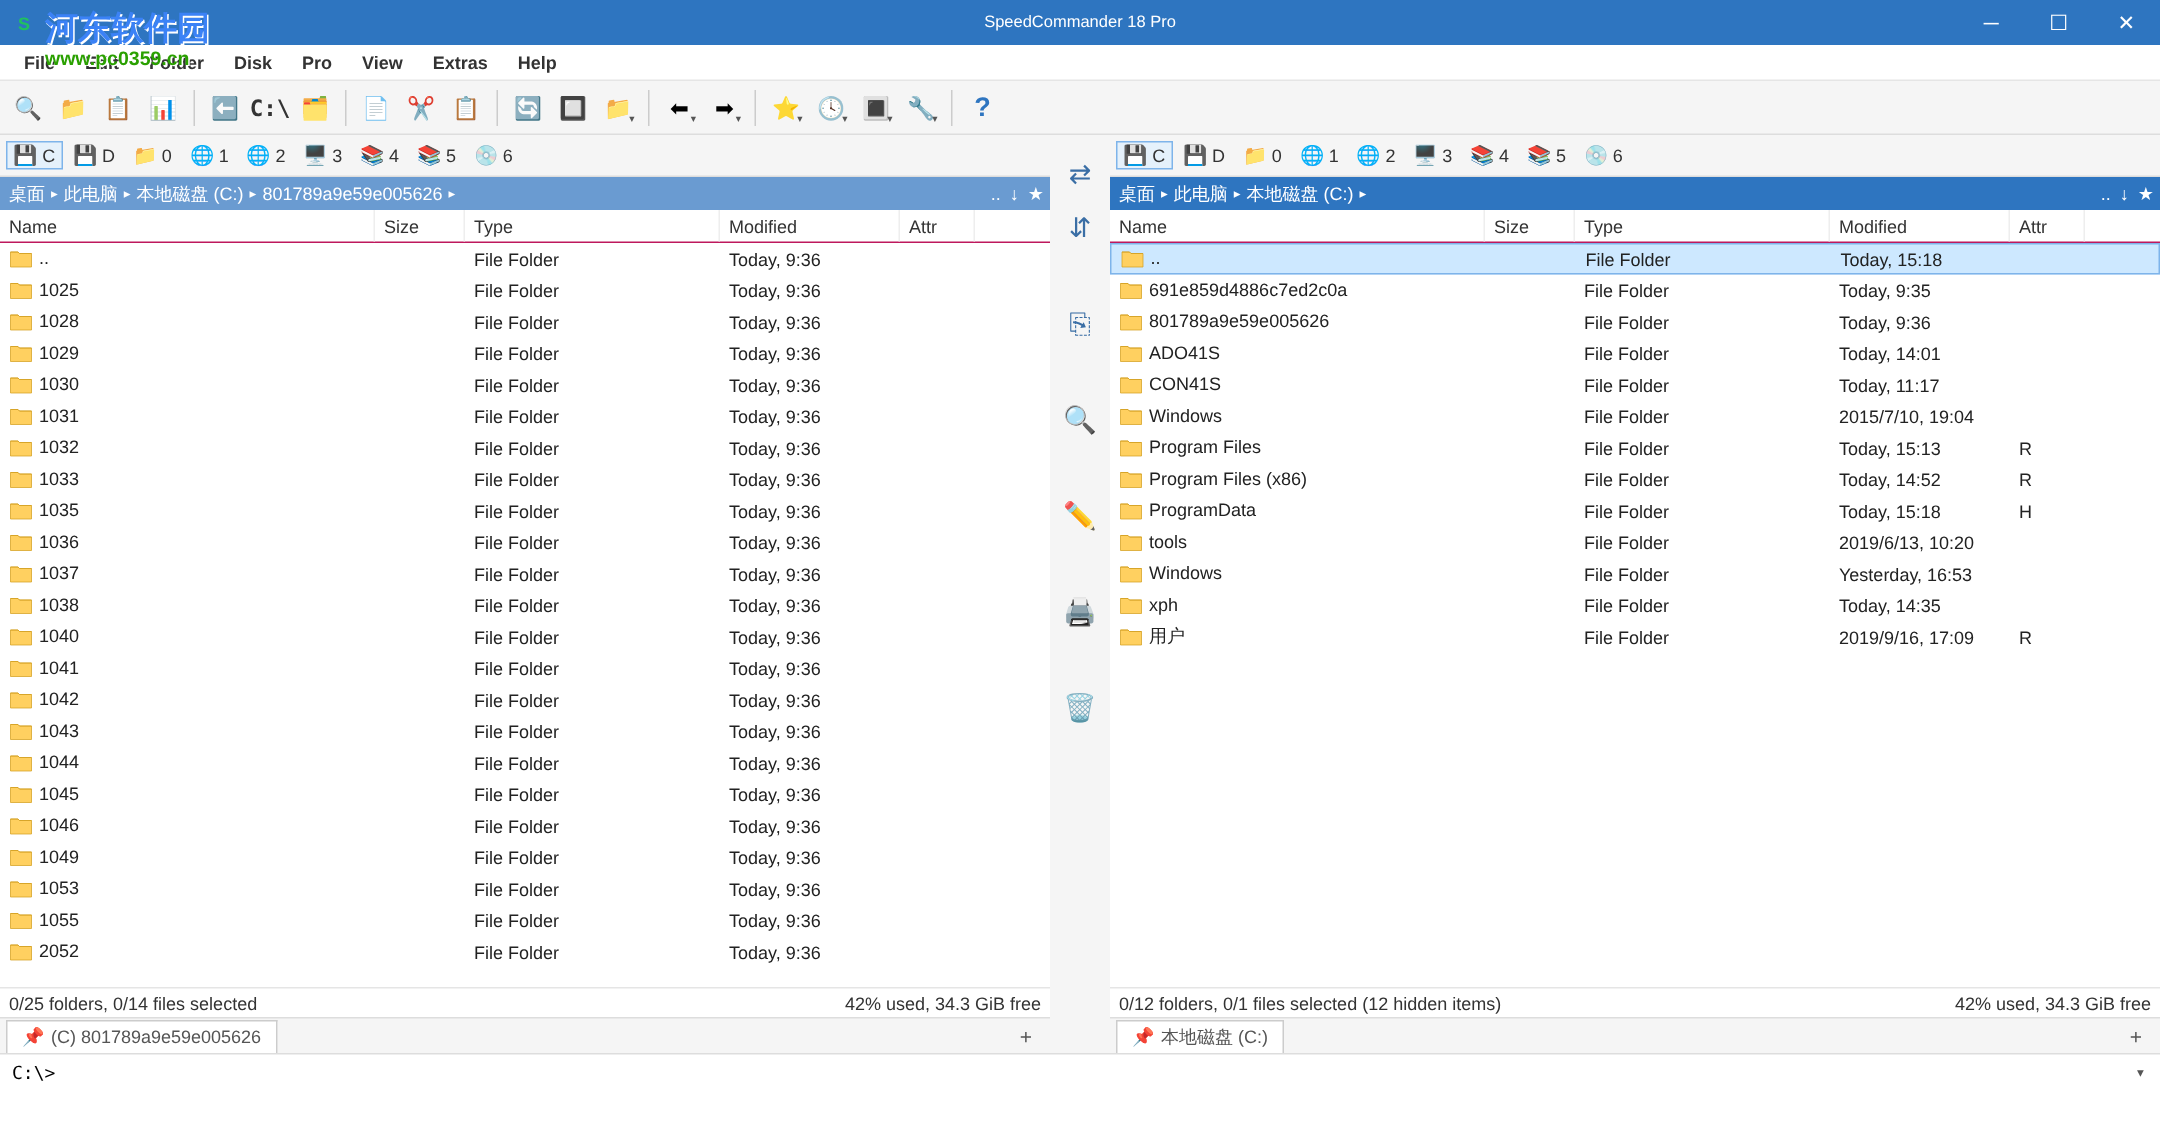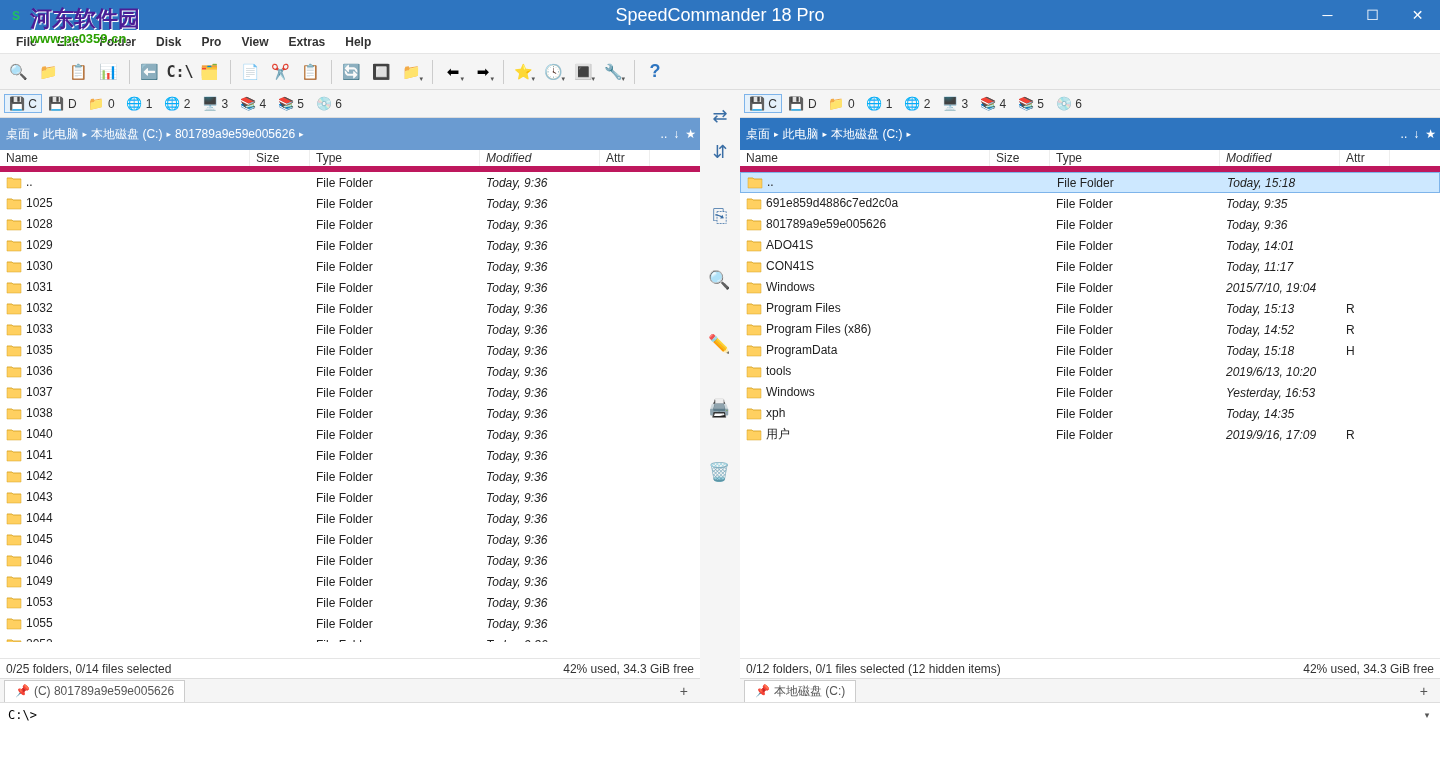--- a/index.html
+++ b/index.html
@@ -1,63 +1,63 @@
 <!DOCTYPE html>
 <html><head>
 <meta charset="utf-8">
 <style>
 * { box-sizing: border-box; margin: 0; padding: 0; font-family: "Microsoft YaHei", "Segoe UI", sans-serif; font-size: 12px; }
 html, body { width: 1440px; height: 759px; overflow: hidden; background: #fff; }
 .titlebar { height: 30px; background: #2e75c0; color: #fff; display: flex; align-items: center; position: relative; }
 .titlebar .logo { width: 26px; height: 26px; margin-left: 6px; display: flex; align-items: center; justify-content: center; }
-.titlebar .title { position: absolute; left: 50%; transform: translateX(-50%); font-size: 18px; }
+.titlebar .title { position: absolute; left: 50%; transform: translateX(-50%); font-size: 11px; }
 .titlebar .winbtns { position: absolute; right: 0; top: 0; display: flex; }
 .titlebar .winbtn { width: 45px; height: 30px; display: flex; align-items: center; justify-content: center; font-size: 14px; cursor: pointer; }
 .watermark { position: absolute; top: 4px; left: 30px; pointer-events: none; z-index: 50; }
-.watermark .line1 { font-size: 22px; font-family: "KaiTi","STKaiti",serif; font-weight: bold; color: #4c1d95; text-shadow: 1px 1px 0 #fff; }
+.watermark .line1 { font-size: 22px; font-family: "KaiTi","STKaiti",serif; font-weight: bold; color: #3b82f6; text-shadow: 1px 1px 0 #fff; }
 .watermark .line2 { font-size: 13px; color: #2aa000; font-weight: bold; text-shadow: 1px 1px 0 #fff; margin-top:-3px; }
 .menubar { height: 24px; background: #fff; border-bottom: 1px solid #e5e5e5; display: flex; align-items: center; padding-left: 6px; }
 .menubar .menuitem { padding: 0 10px; height: 22px; line-height: 22px; cursor: pointer; color: #333; font-weight: bold; }
 .toolbar { height: 36px; background: #f5f5f5; border-bottom: 1px solid #ddd; display: flex; align-items: center; padding: 0 6px; gap: 4px; }
 .tbtn { width: 26px; height: 26px; display: flex; align-items: center; justify-content: center; border: 1px solid transparent; cursor: pointer; position: relative; font-size: 15px; }
 .tsep { width: 1px; height: 24px; background: #ccc; margin: 0 3px; }
 .tbtn .dd { font-size: 7px; position: absolute; right: 1px; bottom: 1px; color: #555; }
 .panels { display: flex; height: 612px; }
 .panel { flex: 1; display: flex; flex-direction: column; min-width: 0; }
 .midtools { width: 40px; background: #f5f5f5; display: flex; flex-direction: column; align-items: center; padding-top: 10px; gap: 2px; }
 .midtools .mbtn { width: 32px; height: 32px; display: flex; align-items: center; justify-content: center; cursor: pointer; font-size: 18px; color: #3a6ea5; border: 1px solid transparent; margin-bottom: 30px;}
 .midtools .mbtn.first { margin-bottom:2px; }
 .drivebar { height: 28px; background: #f5f5f5; border-bottom: 1px solid #ddd; display: flex; align-items: center; padding: 0 4px; gap: 2px; }
 .drive { display: flex; align-items: center; gap: 3px; padding: 1px 4px; border: 1px solid transparent; cursor: pointer; font-size: 11px; color: #333; }
 .drive.active { background: #e5f1fb; border-color: #7eb4ea; }
 .drive .ico { font-size: 13px; }
-.pathbar { height: 32px; background: #2e75c0; color: #fff; display: flex; align-items: center; padding: 4px 6px; font-size: 12px; position: relative; }
+.pathbar { height: 22px; background: #2e75c0; color: #fff; display: flex; align-items: center; padding: 4px 6px; font-size: 12px; position: relative; }
 .pathbar.inactive { background: #6a9bd1; }
 .pathbar .seg { cursor: pointer; }
 .pathbar .sep { margin: 0 4px; font-size: 9px; }
 .pathbar .rbtns { position: absolute; right: 4px; display: flex; gap: 6px; font-size: 11px; }
 .pathbar .rbtn { cursor: pointer; }
-.listheader { height: 22px; background: #fff; border-bottom: 6px solid #be185d; display: flex; align-items: center; color: #333; }
+.listheader { height: 22px; background: #fff; border-bottom: 1px solid #be185d; display: flex; align-items: center; color: #333; }
 .listheader .col { padding: 0 6px; border-right: 1px solid #eee; height: 100%; display: flex; align-items: center; cursor: pointer; }
 .list { flex: 1; overflow-y: auto; overflow-x: hidden; background: #fff; }
 .row { height: 21px; display: flex; align-items: center; cursor: pointer; }
 .row.selected { background: #cde8ff; border: 1px solid #7eb4ea; height: 21px; }
 .row .cell { padding: 0 6px; white-space: nowrap; overflow: hidden; text-overflow: ellipsis; color: #222; }
 .row .ico { width: 16px; height: 16px; margin-right: 4px; display: inline-block; vertical-align: middle; }
 .statusbar { height: 20px; background: #fff; border-top: 1px solid #e5e5e5; display: flex; align-items: center; padding: 0 6px; font-size: 12px; color: #333; justify-content: space-between; margin-top: 16px; }
 .tabbar { height: 24px; background: #f5f5f5; border-top: 1px solid #ddd; display: flex; align-items: center; position: relative; }
 .tab { display: flex; align-items: center; gap: 4px; padding: 0 10px; height: 22px; background: #fff; border: 1px solid #ccc; border-bottom: none; cursor: pointer; font-size: 11px; color: #555; margin-left: 4px; }
 .tabbar .addtab { margin-left: auto; margin-right: 6px; font-size: 14px; color: #555; cursor: pointer; padding: 0 6px; }
 .cmdline { height: 24px; border-top: 1px solid #ddd; display: flex; align-items: center; padding: 0 4px; }
 .cmdline input { flex: 1; border: none; outline: none; font-family: Consolas, monospace; font-size: 12px; padding: 2px 4px; }
 .cmdline .ddbtn { width: 18px; text-align: center; cursor: pointer; color: #555; font-size: 9px; }
 .col-name { flex: 0 0 250px; }
 .col-size { flex: 0 0 60px; text-align: right; }
 .col-type { flex: 0 0 170px; }
-.col-mod { flex: 0 0 120px; font-style: italic; }
+.col-mod { flex: 0 0 120px; }
 .col-attr { flex: 0 0 50px; }
 svg.folder-icon { width: 16px; height: 14px; }
 svg.file-icon { width: 14px; height: 16px; }
 </style>
 </head>
 <body>
 
 <div class="titlebar">
   <div class="logo">
     <svg width="20" height="20" viewBox="0 0 20 20">

